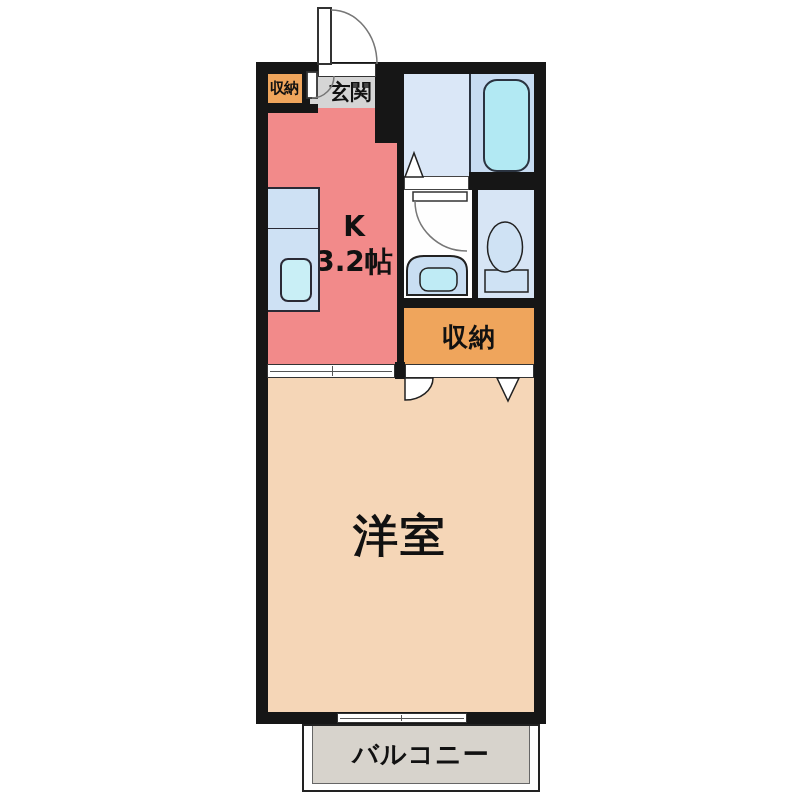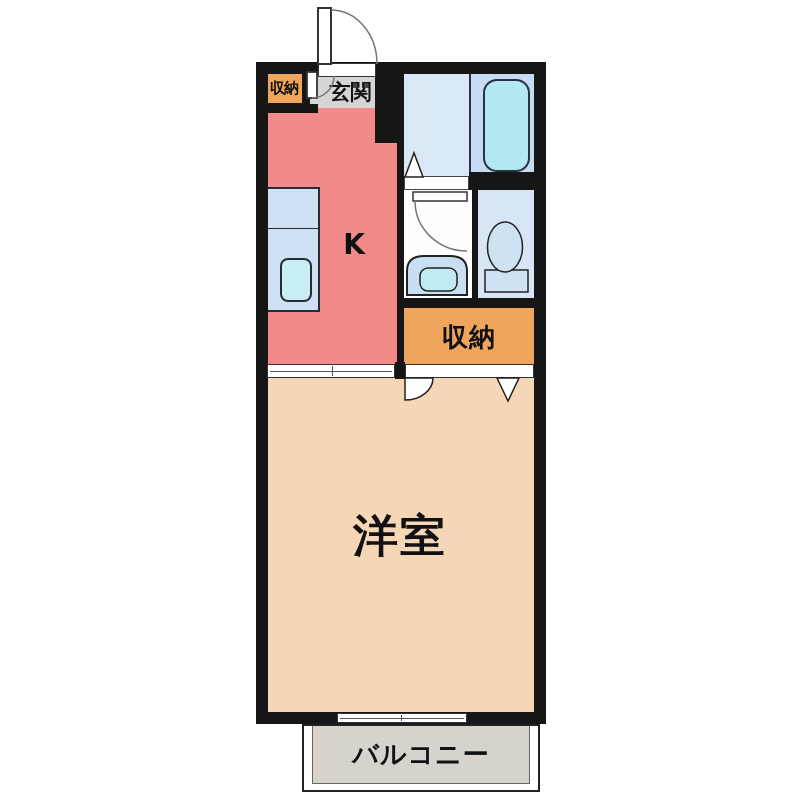--- a/index.html
+++ b/index.html
@@ -26,21 +26,21 @@
     <div class="abs lbl" style="left:18px;top:0;right:0;bottom:0;font-size:21px;">玄関</div>
   </div>
 
   <div class="abs room" style="left: 262px; top: 70px; width: 44px; height: 36px; border: 3px solid rgb(22, 22, 22); background: rgb(239, 165, 92);">
     <div class="abs lbl" style="left:0;top:0;right:0;bottom:0;font-size:15px;letter-spacing:-1px;">収納</div>
   </div>
 
   <div class="abs room" style="left: 266px; top: 108px; width: 131px; height: 258px; background: rgb(242, 138, 138);">
     <div class="abs lbl" style="left:28px;top:96px;width:120px;height:80px;font-size:28px;line-height:1.25;">
         <span><span>K</span><br>
-          </span>
+          <span>3.2帖</span></span>
       </div>
   </div>
 
   <div class="abs room" style="left: 404px; top: 74px; width: 65px; height: 102px; background: rgb(218, 231, 247);"></div>
 
   <div class="abs room" style="left: 469px; top: 74px; width: 65px; height: 98px; border-left: 2px solid rgb(42, 51, 64); background: rgb(199, 220, 242);"></div>
 
   <div class="abs room" style="left: 404px; top: 190px; width: 68px; height: 108px; background: rgb(254, 254, 254);"></div>
 
   <div class="abs room" style="left: 478px; top: 190px; width: 56px; height: 108px; background: rgb(215, 229, 245);"></div>

